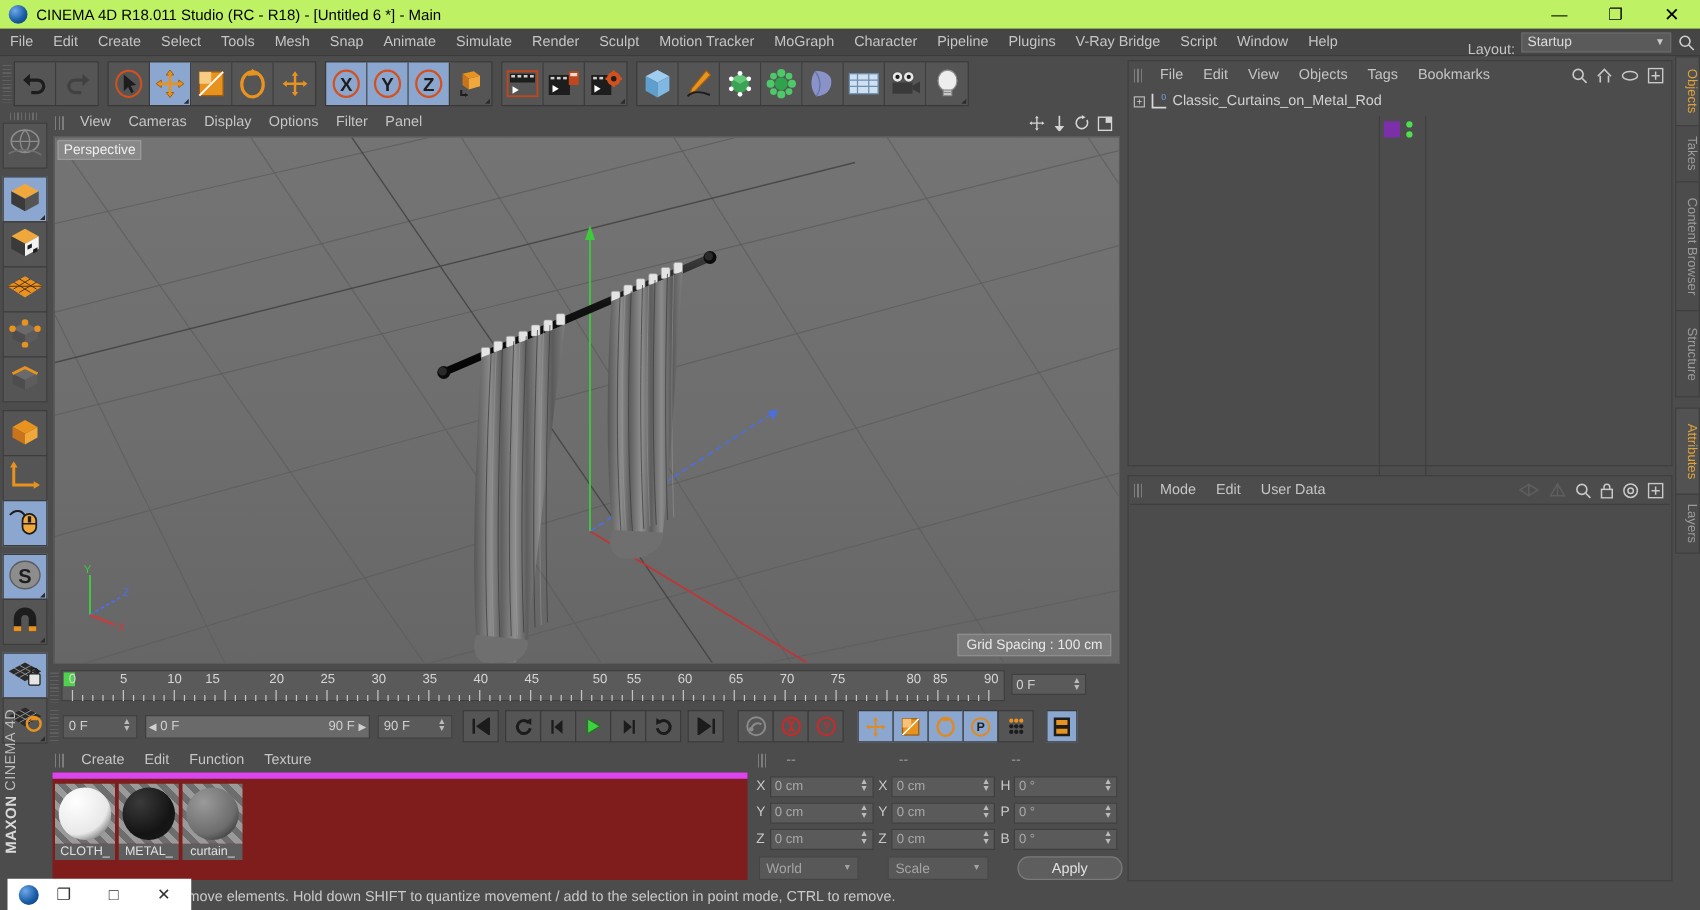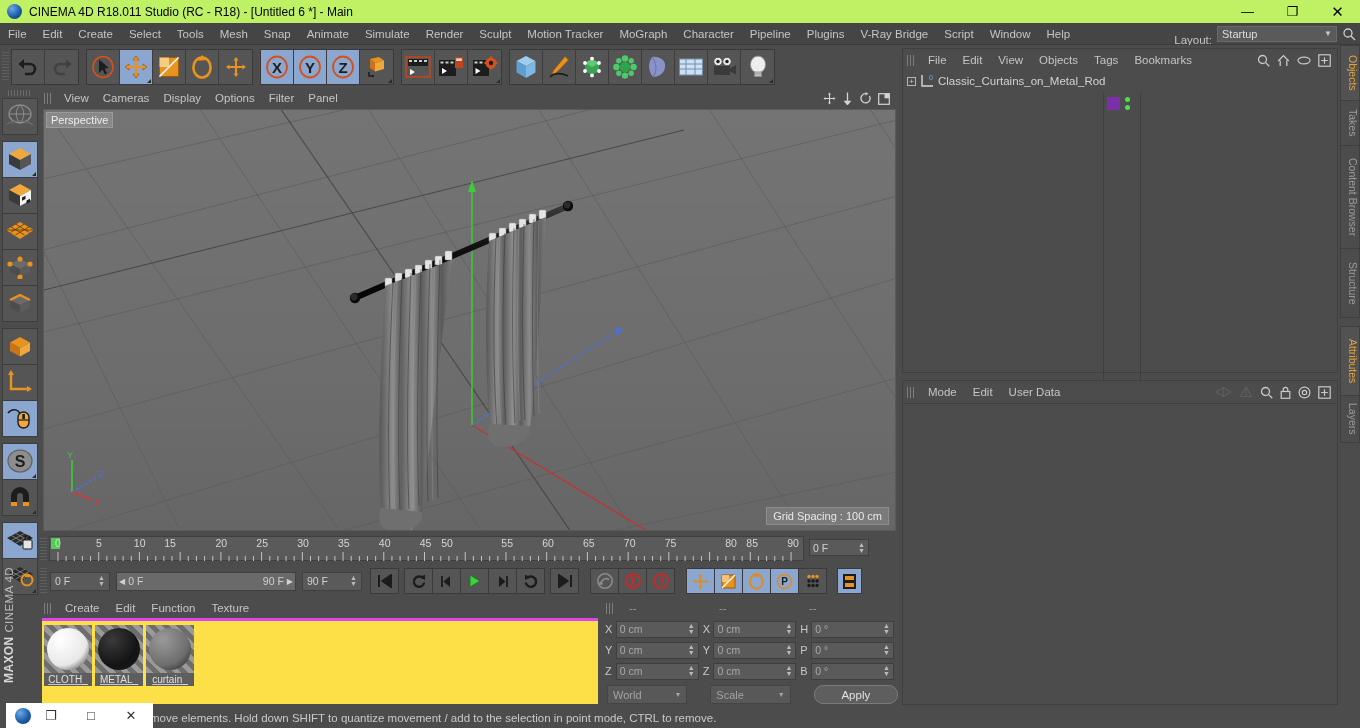--- a/index.html
+++ b/index.html
@@ -161,21 +161,21 @@
   .pgroup{ display:flex; align-items:center; margin-right:6px;}
 
   
   .matpanel{
     position:absolute; left:40px; top:598px; width:560px; height:108px;
     background:#4c4c4c;
   }
   .mm-header{ height:20px; display:flex; align-items:center;}
   .mm-menu{ padding:0 8px; font-size:11.5px; color:#c5c5c5; line-height:20px;}
   .mm-body{ position:absolute; left:2px; top:20px; width:556px; height:86px;
-    background:#fde047; border-top:3px solid #d946ef; display:flex; padding:4px 0 0 2px; gap:3px;text-decoration:underline;}
+    background:#7f1d1d; border-top:5px solid #d946ef; display:flex; padding:4px 0 0 2px; gap:3px;}
   .mat{
     width:48px; height:62px; display:flex; flex-direction:column; align-items:center;
   }
   .mat-sw{
     width:48px; height:48px; position:relative;
     background:
       repeating-linear-gradient(45deg,#9a9a9a 0 5px, #6d6d6d 5px 10px);
   }
   .mat-ball{ position:absolute; left:3px; top:3px; width:42px; height:42px; border-radius:50%;}
   .mat-name{
@@ -866,21 +866,21 @@
           <div class="tl-num" style="left: 8px;">0</div>
           <div class="tl-num" style="left: 48.8333px;">5</div>
           <div class="tl-num" style="left: 89.6667px;">10</div>
           <div class="tl-num" style="left: 120px;">15</div>
           <div class="tl-num" style="left: 171.333px;">20</div>
           <div class="tl-num" style="left: 212.167px;">25</div>
           <div class="tl-num" style="left: 253px;">30</div>
           <div class="tl-num" style="left: 293.833px;">35</div>
           <div class="tl-num" style="left: 334.667px;">40</div>
           <div class="tl-num" style="left: 375.5px;">45</div>
-          <div class="tl-num" style="left: 397px;">50</div>
+          <div class="tl-num" style="left: 430px;">50</div>
           <div class="tl-num" style="left: 457.167px;">55</div>
           <div class="tl-num" style="left: 498px;">60</div>
           <div class="tl-num" style="left: 538.833px;">65</div>
           <div class="tl-num" style="left: 579.667px;">70</div>
           <div class="tl-num" style="left: 620.5px;">75</div>
           <div class="tl-num" style="left: 681px;">80</div>
           <div class="tl-num" style="left: 702.167px;">85</div>
           <div class="tl-num" style="left: 743px;">90</div>
         </div>
       <svg class="tl-ticks" viewBox="0 0 755 11" preserveAspectRatio="none">

